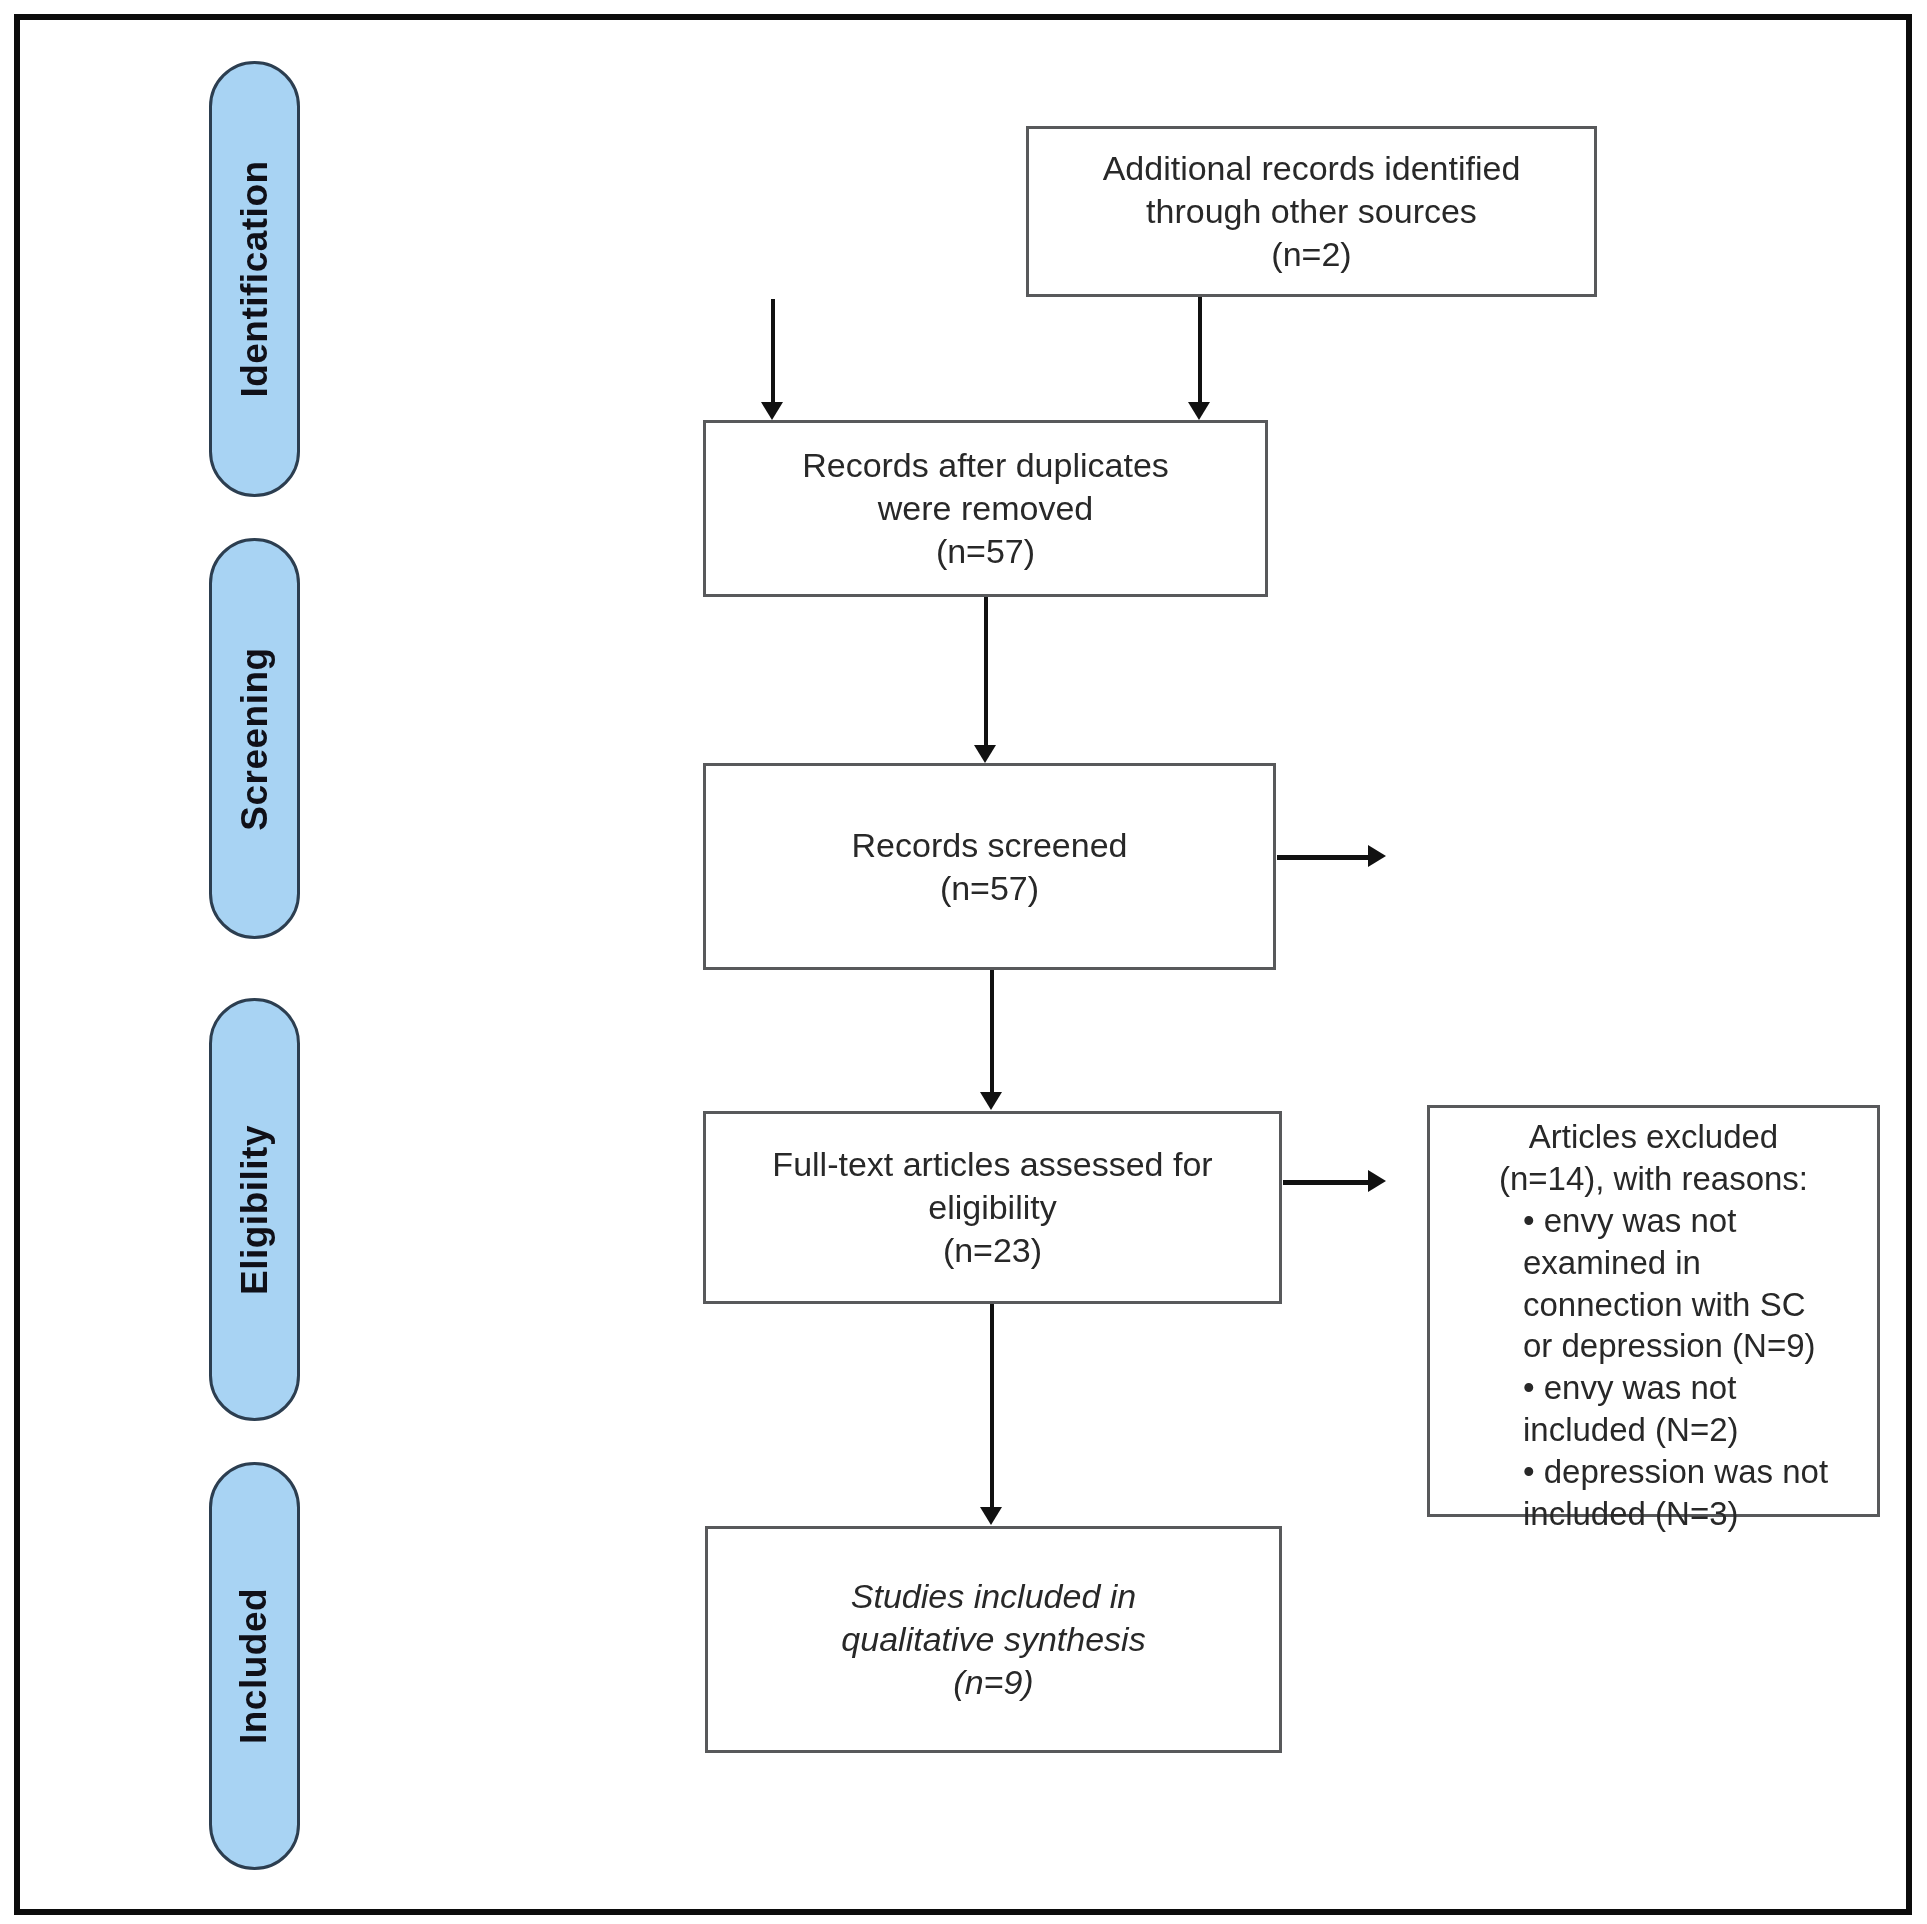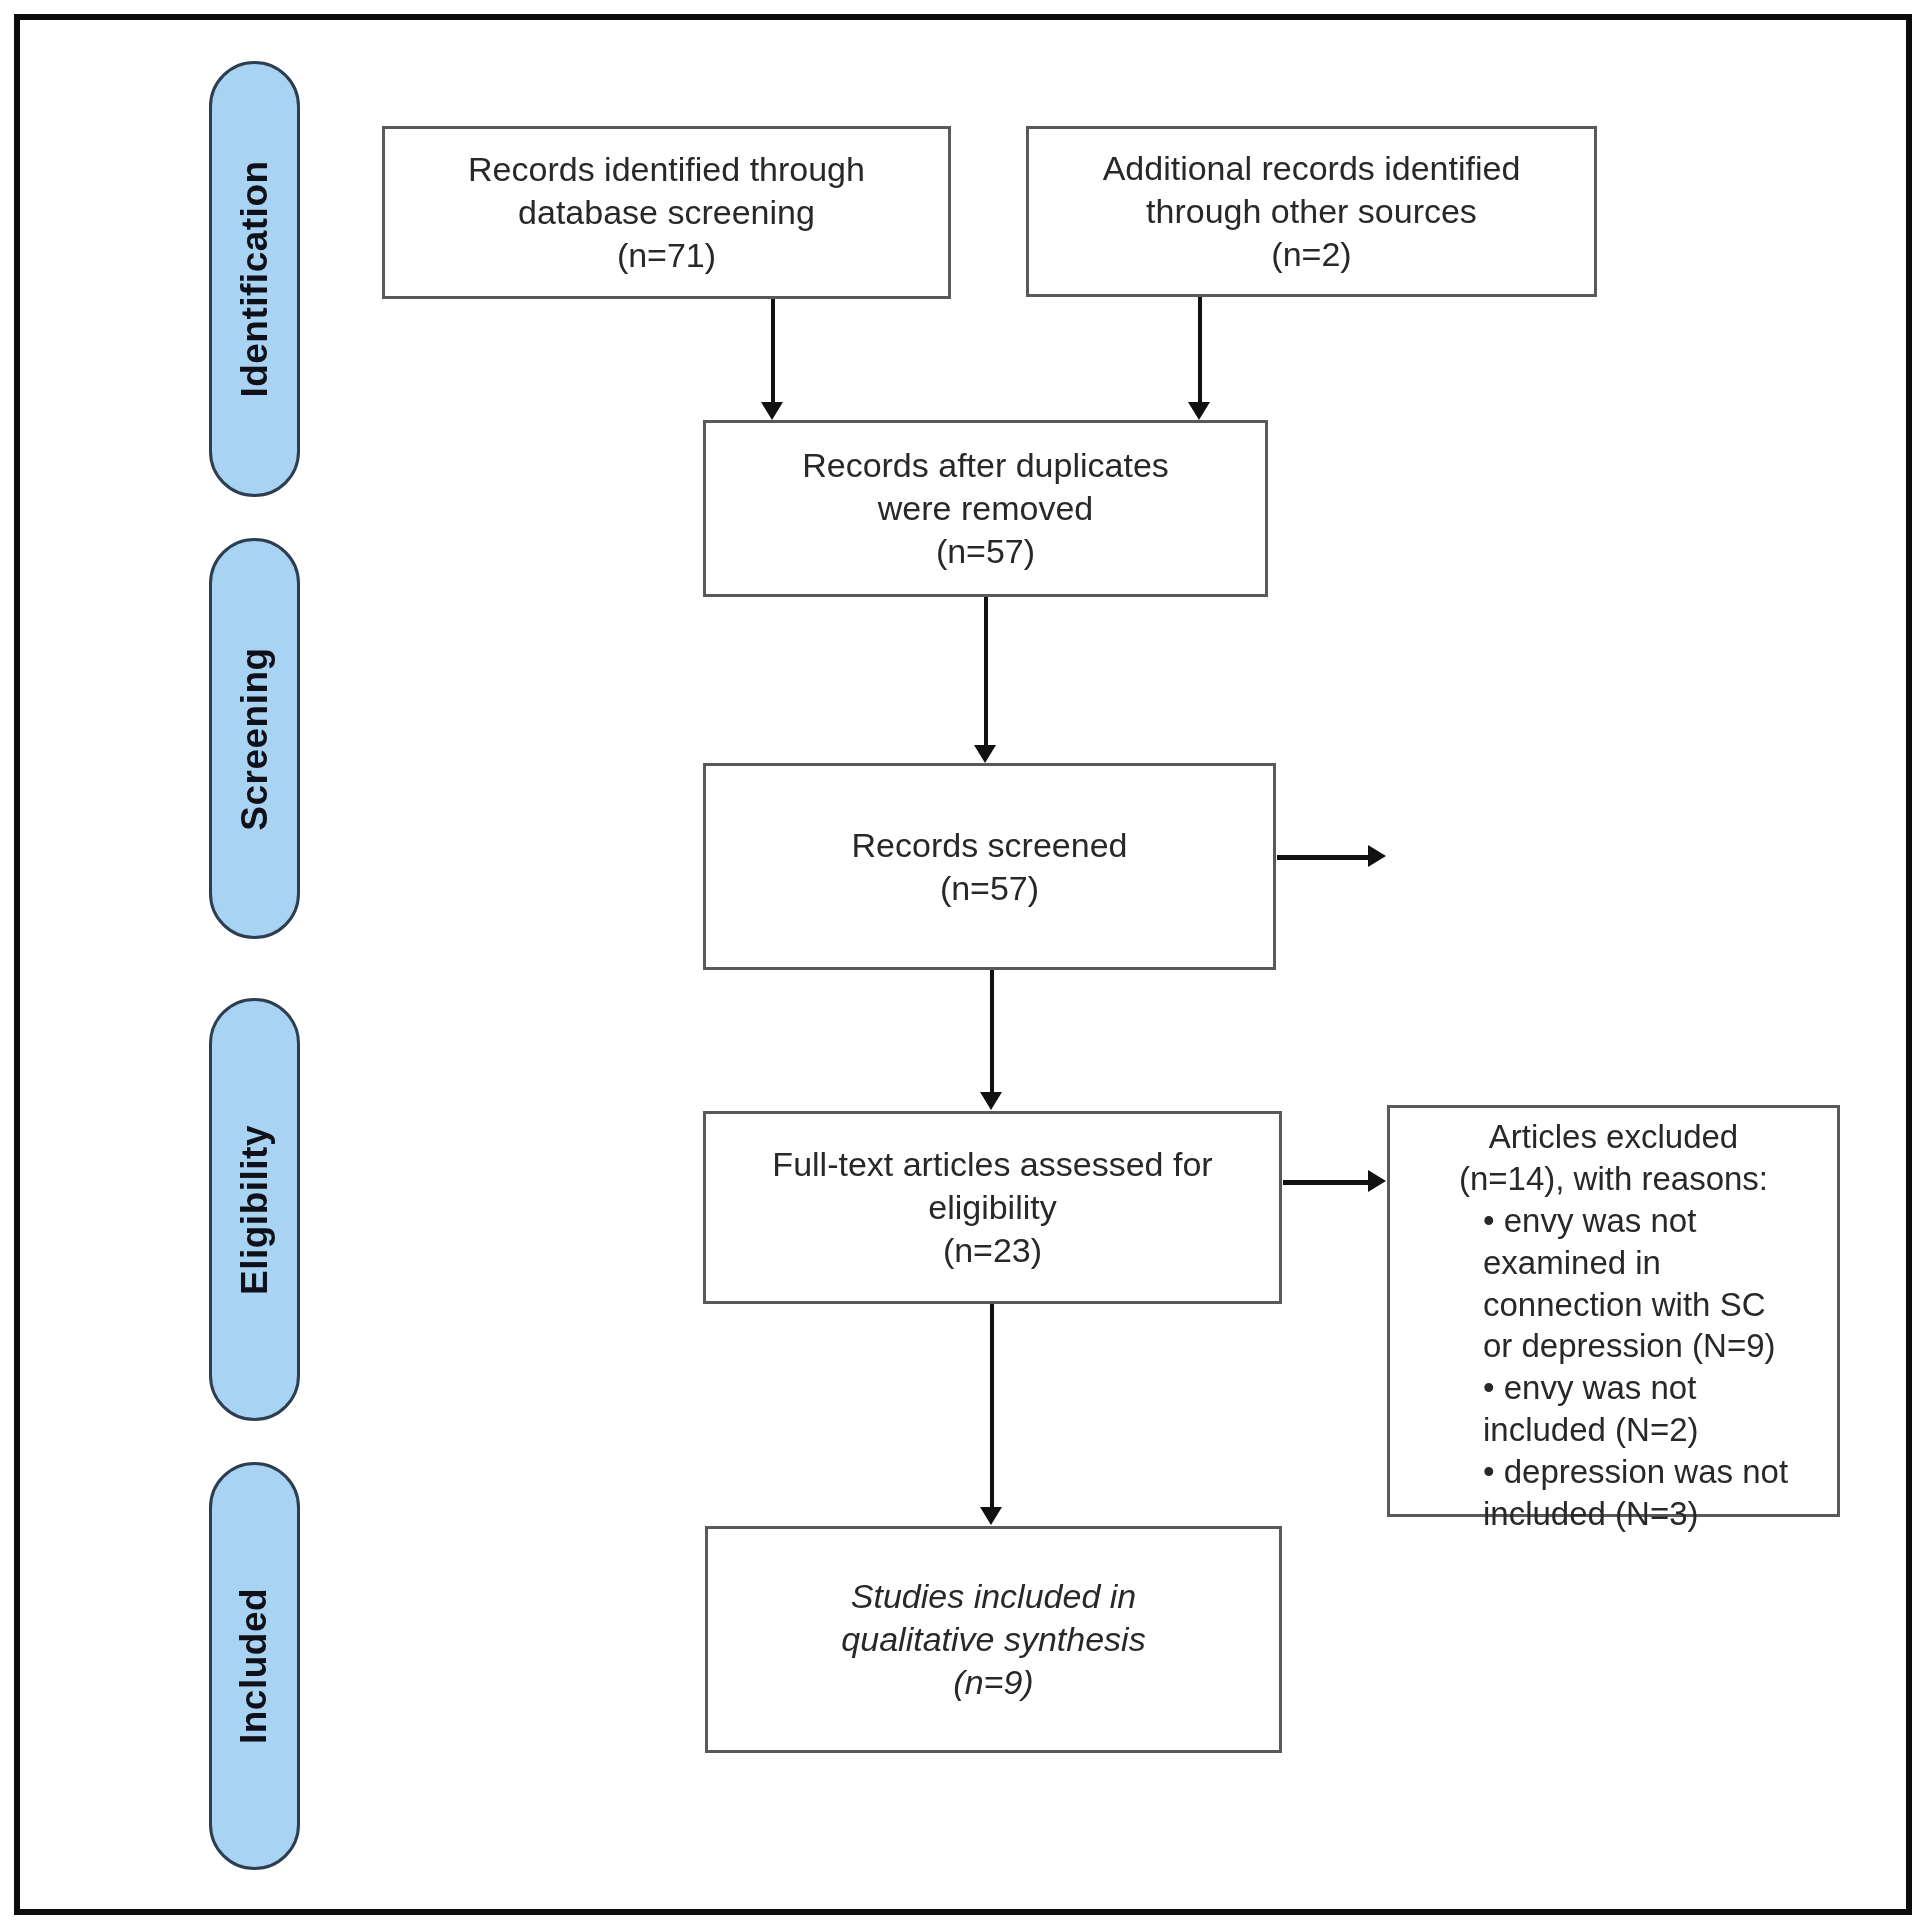--- a/index.html
+++ b/index.html
@@ -45,20 +45,21 @@
     line-height:1.26;
     color:#282828;
     white-space:pre-line;
   }
   .reasons{
     flex-direction:column;
     justify-content:flex-start;
     padding-top:7.9px;
     font-size:33px;
     line-height:1.27;
+    margin-left:40px;
   }
   .reasons-heading{
     width:100%;
     text-align:center;
     white-space:pre-line;
   }
   .reasons-body{
     width:100%;
     text-align:left;
     padding-left:93px;
@@ -95,23 +96,20 @@
   <div class="pill" style="top:538px;height:401px;">
     <span class="pill-label">Screening</span>
   </div>
   <div class="pill" style="top:998px;height:423px;">
     <span class="pill-label">Eligibility</span>
   </div>
   <div class="pill" style="top:1462px;height:408px;">
     <span class="pill-label">Included</span>
   </div>
 
-  <div class="fbox" style="left:382px;top:126px;width:569px;height:173px;">Records identified through
-database screening
-(n=71)</div>
 
   <div class="fbox" style="left:1026px;top:126px;width:571px;height:171px;">Additional records identified
 through other sources
 (n=2)</div>
 
   <div class="fbox" style="left:703px;top:420px;width:565px;height:177px;">Records after duplicates
 were removed
 (n=57)</div>
 
   <div class="fbox" style="left:703px;top:763px;width:573px;height:207px;">Records screened

